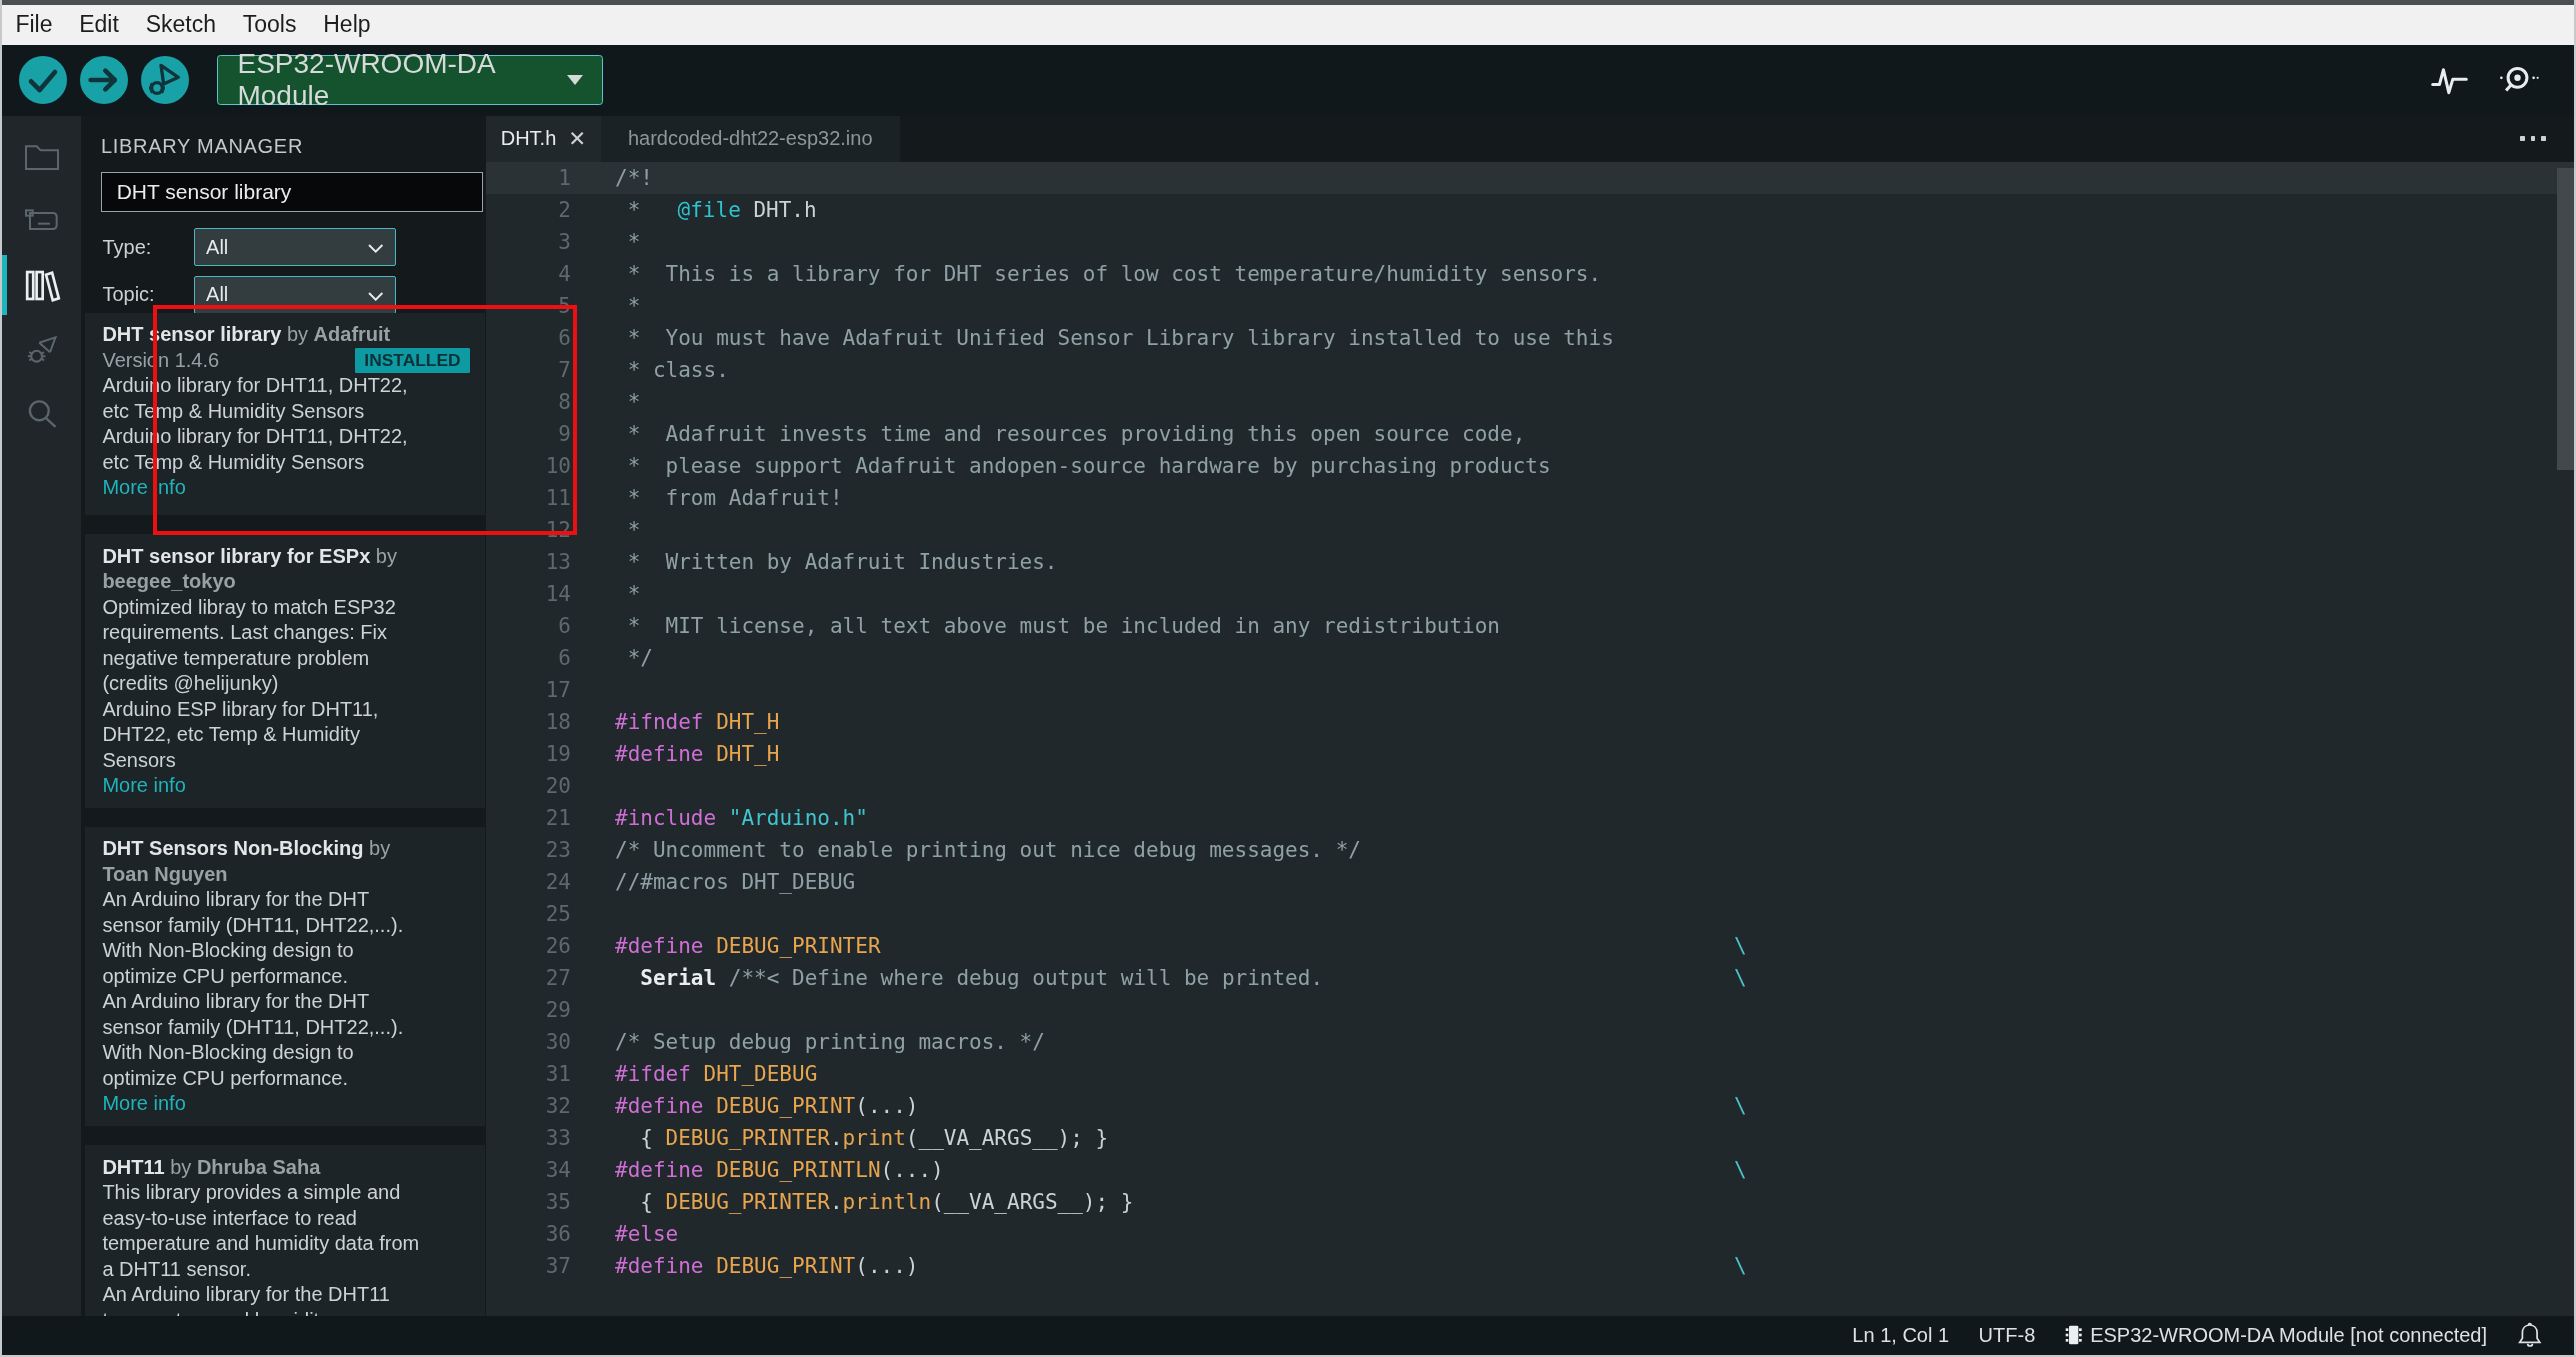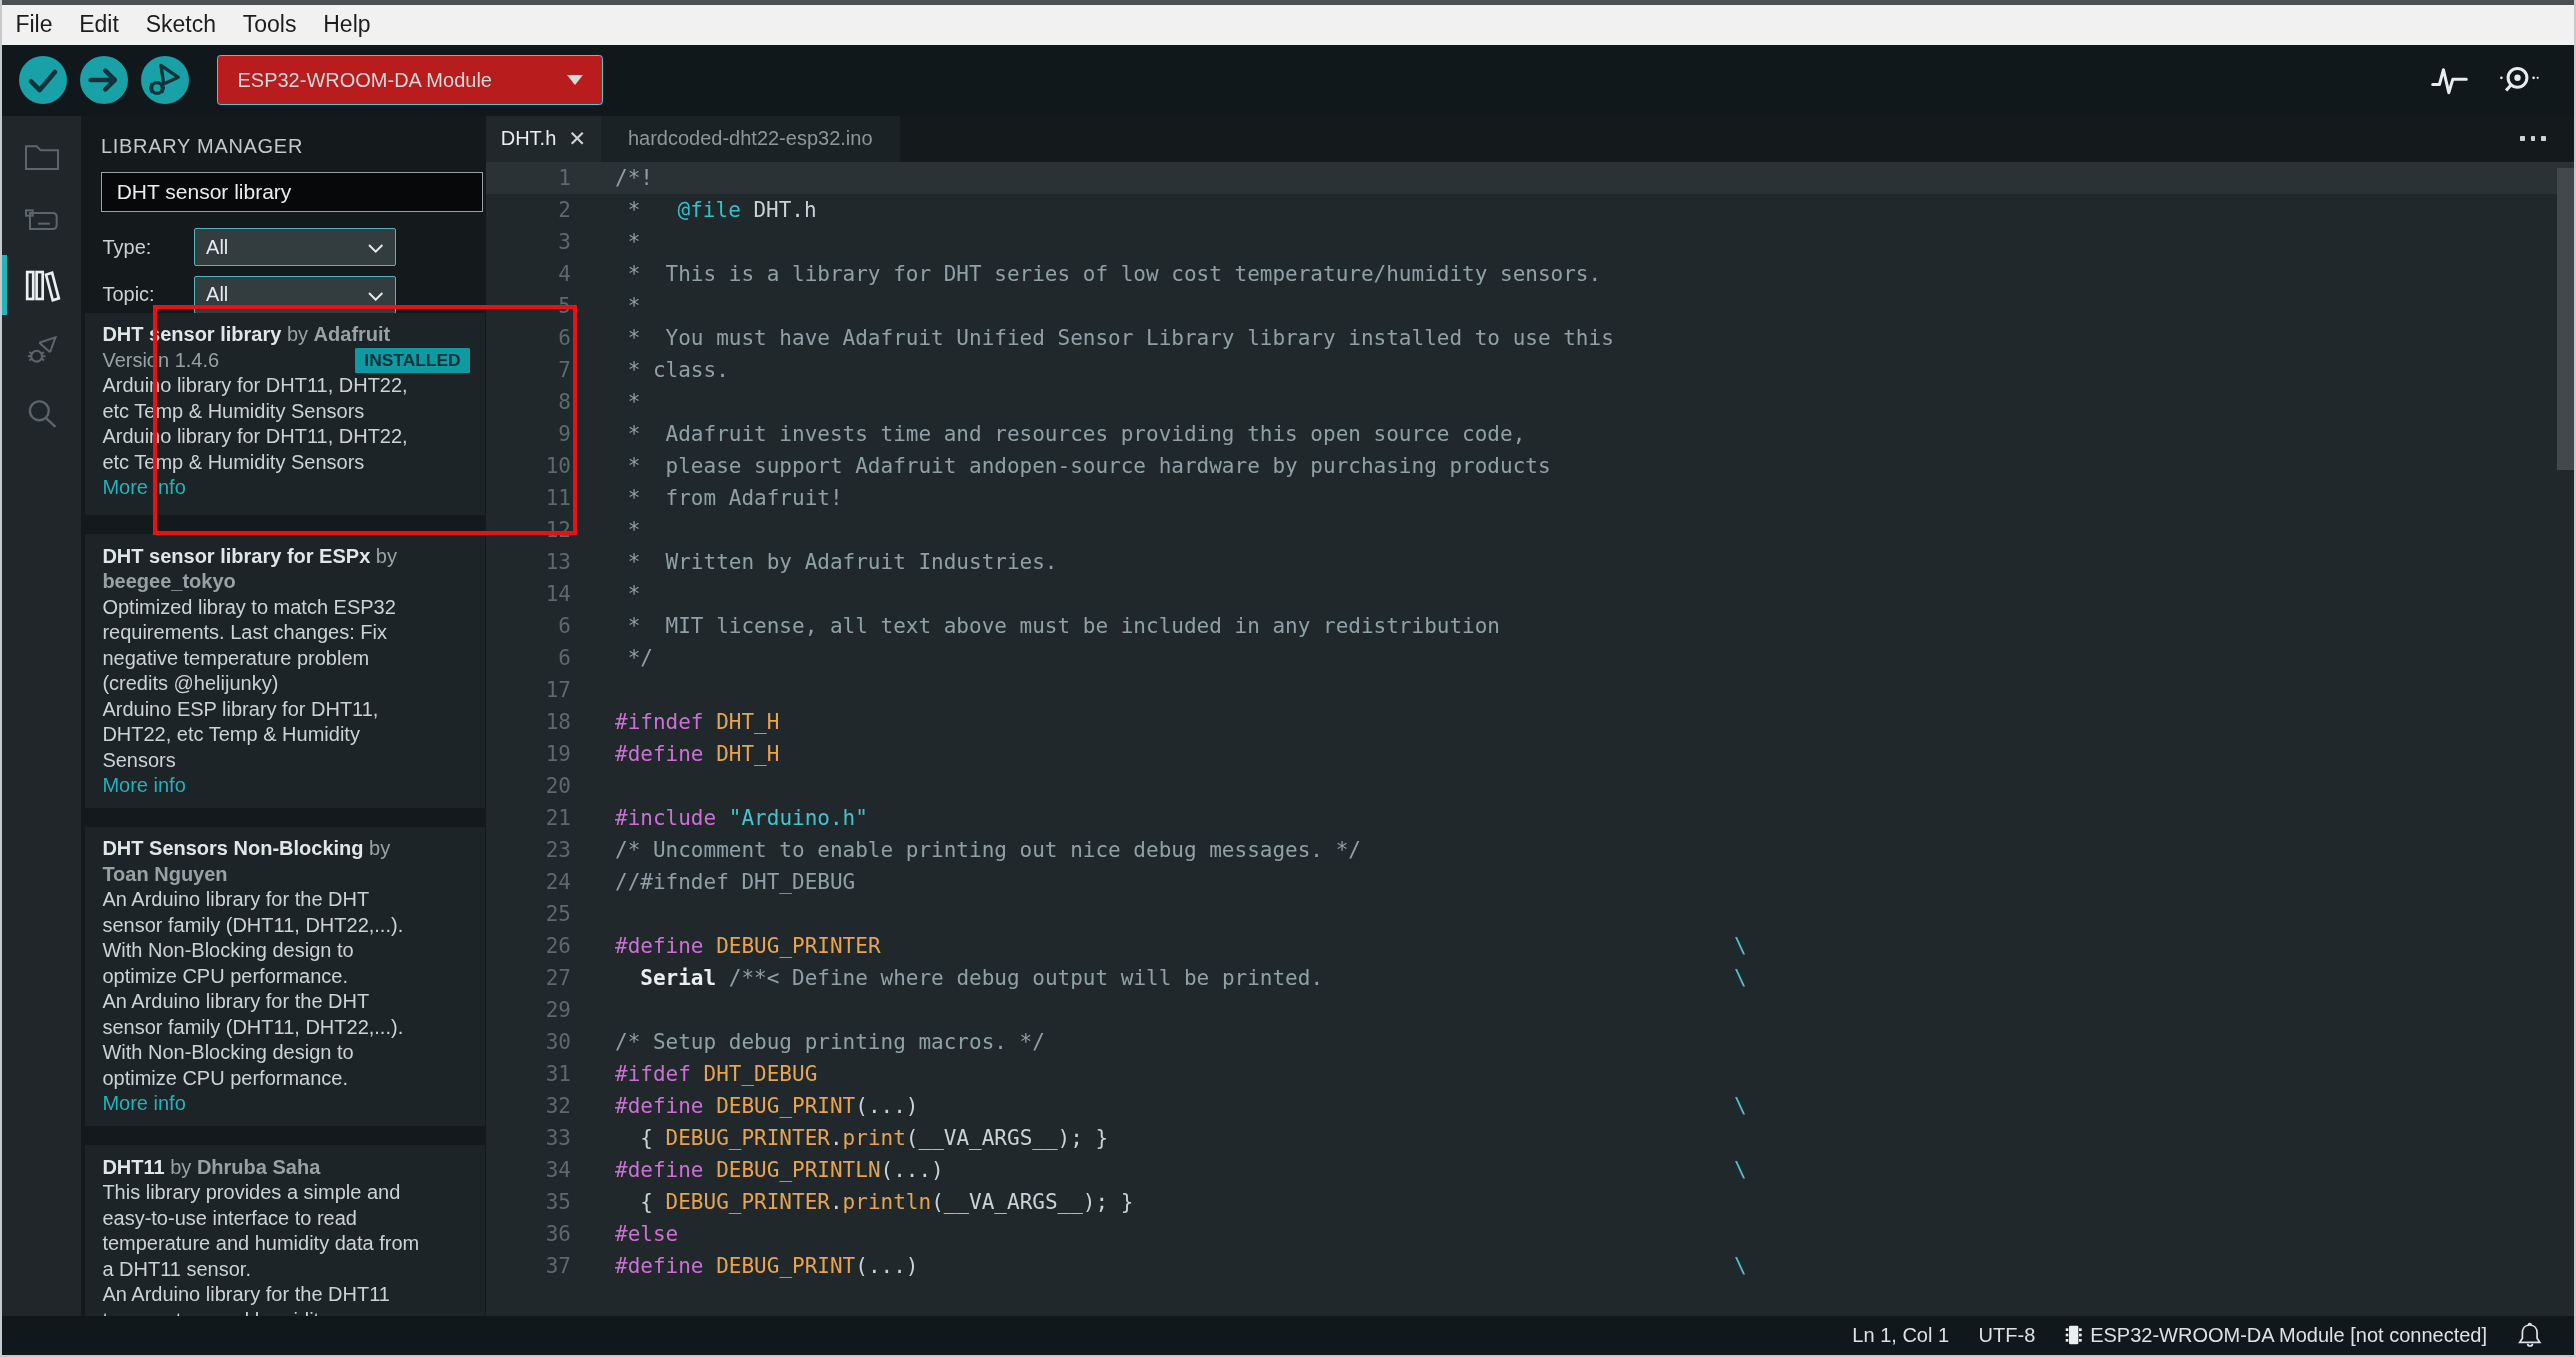--- a/index.html
+++ b/index.html
@@ -9,21 +9,21 @@
   .top-strip{height:4.7px;background:#4a4f52;}
   .bottom-strip{height:4px;background:#c6cacb;}
 
   
   #menubar{height:40px;background:#f1f1f1;display:flex;align-items:center;font-size:23px;color:#1d1d1d;}
   .menu-item{padding:0 13.4px;cursor:default;}
 
   
   #toolbar{height:71px;background:#11181b;display:flex;align-items:center;padding-left:17.4px;}
   .tbtn{width:48px;height:48px;border-radius:50%;background:#18a2a8;display:flex;align-items:center;justify-content:center;margin-right:12.7px;flex:0 0 auto;}
-  #board-selector{margin-left:16px;height:50px;width:386px;background:#b91c1c;border:1.3px solid #58c6cd;border-radius:3.4px;display:flex;align-items:center;padding:0 19px;color:#d5dadb;font-size:20px;box-sizing:border-box;}
+  #board-selector{margin-left:16px;height:50px;width:386px;background:#14532d;border:1.3px solid #58c6cd;border-radius:3.4px;display:flex;align-items:center;padding:0 19px;color:#d5dadb;font-size:28px;box-sizing:border-box;}
   #board-selector .caret{margin-left:auto;width:0;height:0;border-left:8.7px solid transparent;border-right:8.7px solid transparent;border-top:10.7px solid #d5dadb;}
   .toolbar-right{margin-left:auto;display:flex;gap:27px;padding-right:35px;align-items:center;}
 
   
   #main{position:relative;height:1200px;display:flex;}
 
   #activitybar{width:79px;background:#20262a;display:flex;flex-direction:column;align-items:center;padding-top:9.4px;flex:0 0 auto;}
   .activity-item{position:relative;width:79px;height:64px;display:flex;align-items:center;justify-content:center;}
   .activity-item svg{stroke:#5b666b;}
   .activity-item.active svg{stroke:#eceff0;}
@@ -309,21 +309,21 @@
           <div class="cl"><span class="ln">13</span><span class="ct"><span class="tok-c"> *  Written by Adafruit Industries.</span></span></div>
           <div class="cl"><span class="ln">14</span><span class="ct"><span class="tok-c"> *</span></span></div>
           <div class="cl"><span class="ln">6</span><span class="ct"><span class="tok-c"> *  MIT license, all text above must be included in any redistribution</span></span></div>
           <div class="cl"><span class="ln">6</span><span class="ct"><span class="tok-c"> */</span></span></div>
           <div class="cl"><span class="ln">17</span><span class="ct"></span></div>
           <div class="cl"><span class="ln">18</span><span class="ct"><span class="tok-p">#ifndef</span><span class="tok-w"> </span><span class="tok-m">DHT_H</span></span></div>
           <div class="cl"><span class="ln">19</span><span class="ct"><span class="tok-p">#define</span><span class="tok-w"> </span><span class="tok-m">DHT_H</span></span></div>
           <div class="cl"><span class="ln">20</span><span class="ct"></span></div>
           <div class="cl"><span class="ln">21</span><span class="ct"><span class="tok-p">#include</span><span class="tok-w"> </span><span class="tok-s">"Arduino.h"</span></span></div>
           <div class="cl"><span class="ln">23</span><span class="ct"><span class="tok-c">/* Uncomment to enable printing out nice debug messages. */</span></span></div>
-          <div class="cl"><span class="ln">24</span><span class="ct"><span class="tok-c">//#ifndef DHT_DEBUG</span></span></div>
+          <div class="cl"><span class="ln">24</span><span class="ct"><span class="tok-c">//#macros DHT_DEBUG</span></span></div>
           <div class="cl"><span class="ln">25</span><span class="ct"></span></div>
           <div class="cl"><span class="ln">26</span><span class="ct"><span class="tok-p">#define</span><span class="tok-w"> </span><span class="tok-m">DEBUG_PRINTER</span></span><span class="bslash">\</span></div>
           <div class="cl"><span class="ln">27</span><span class="ct"><span class="tok-w">  </span><span class="tok-b">Serial</span><span class="tok-w"> </span><span class="tok-c">/**&lt; Define where debug output will be printed.</span></span><span class="bslash">\</span></div>
           <div class="cl"><span class="ln">29</span><span class="ct"></span></div>
           <div class="cl"><span class="ln">30</span><span class="ct"><span class="tok-c">/* Setup debug printing macros. */</span></span></div>
           <div class="cl"><span class="ln">31</span><span class="ct"><span class="tok-p">#ifdef</span><span class="tok-w"> </span><span class="tok-m">DHT_DEBUG</span></span></div>
           <div class="cl"><span class="ln">32</span><span class="ct"><span class="tok-p">#define</span><span class="tok-w"> </span><span class="tok-m">DEBUG_PRINT</span><span class="tok-w">(...)</span></span><span class="bslash">\</span></div>
           <div class="cl"><span class="ln">33</span><span class="ct"><span class="tok-w">  { </span><span class="tok-m">DEBUG_PRINTER</span><span class="tok-w">.</span><span class="tok-m">print</span><span class="tok-w">(</span><span class="tok-w">__VA_ARGS__</span><span class="tok-w">); }</span></span></div>
           <div class="cl"><span class="ln">34</span><span class="ct"><span class="tok-p">#define</span><span class="tok-w"> </span><span class="tok-m">DEBUG_PRINTLN</span><span class="tok-w">(...)</span></span><span class="bslash">\</span></div>
           <div class="cl"><span class="ln">35</span><span class="ct"><span class="tok-w">  { </span><span class="tok-m">DEBUG_PRINTER</span><span class="tok-w">.</span><span class="tok-m">println</span><span class="tok-w">(</span><span class="tok-w">__VA_ARGS__</span><span class="tok-w">); }</span></span></div>

